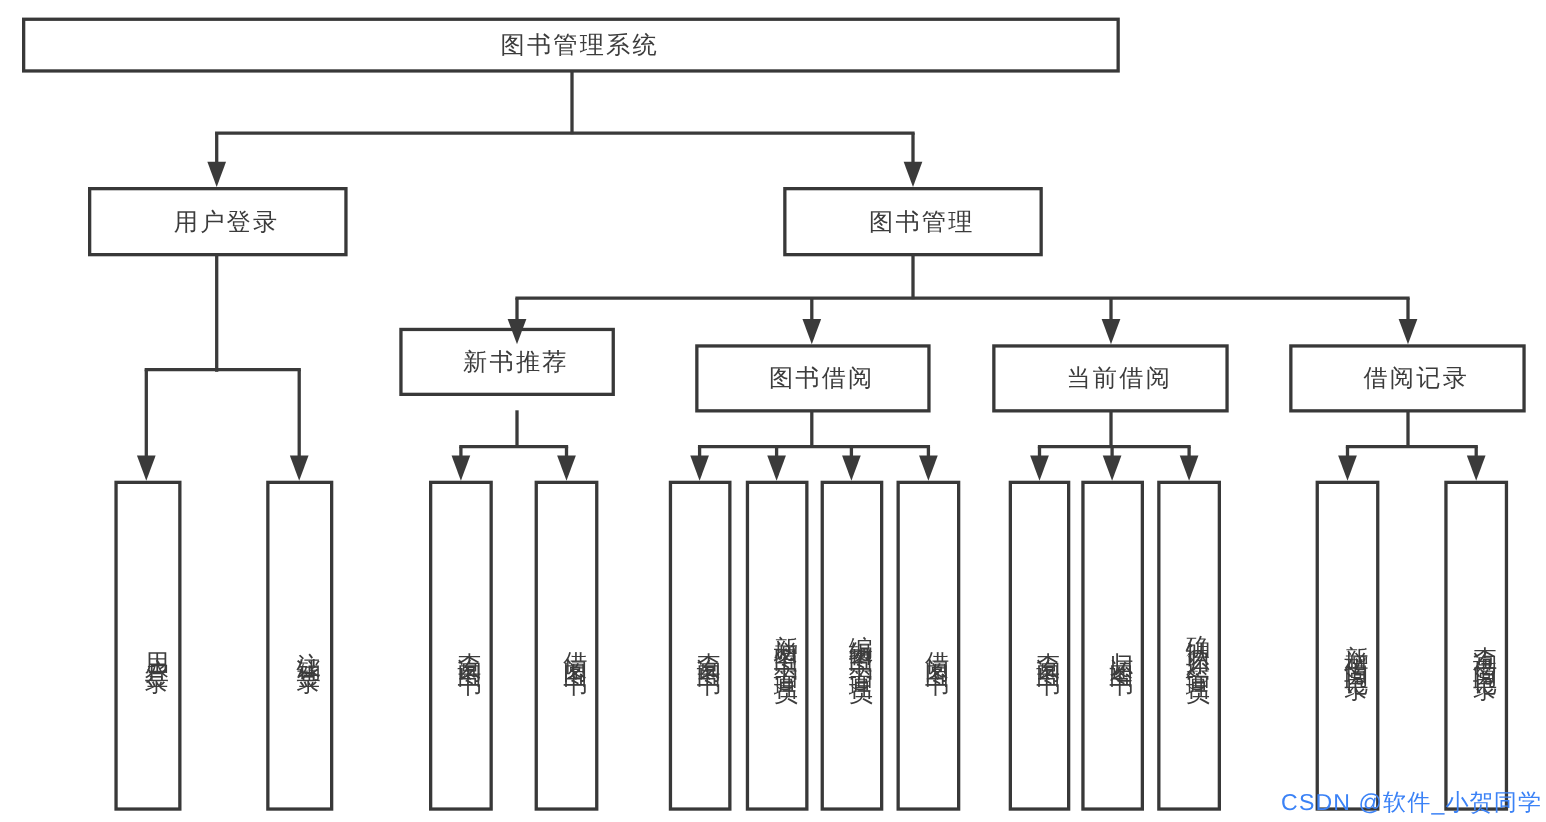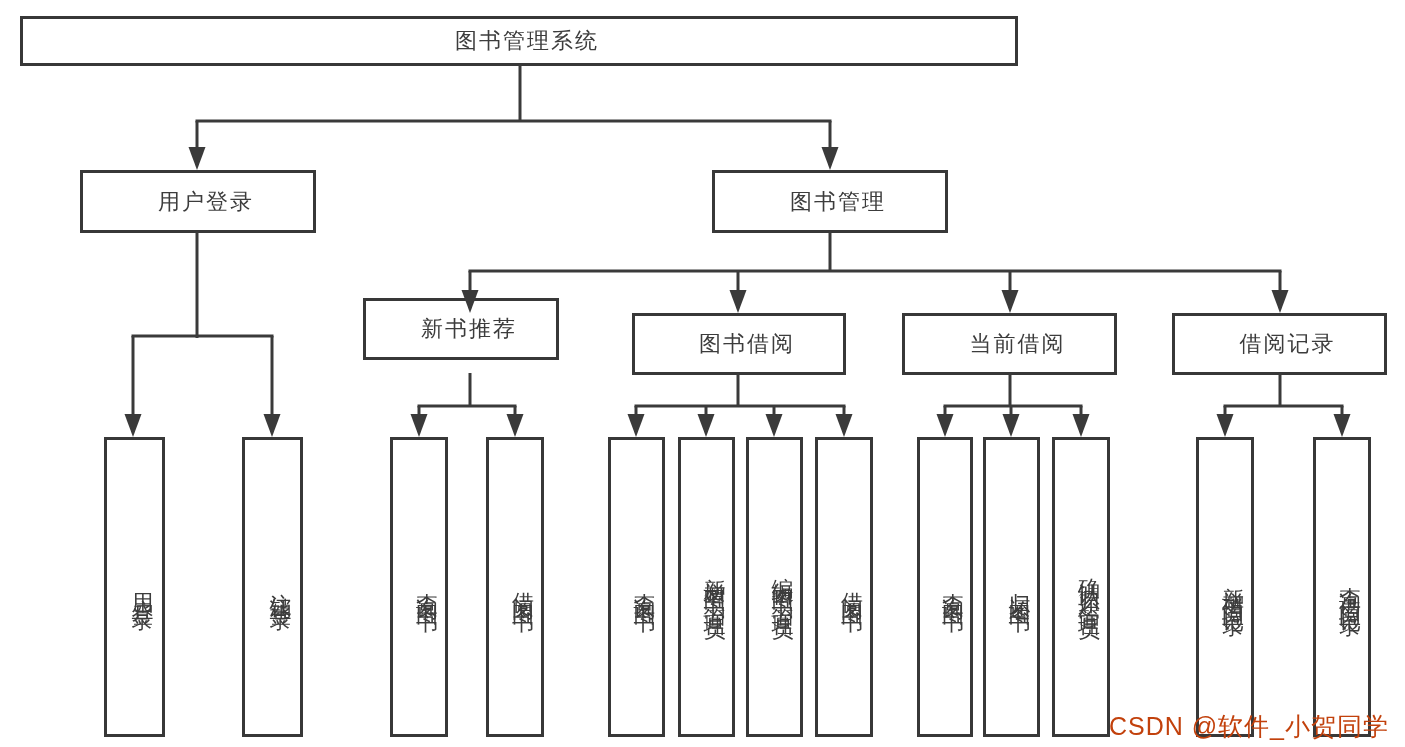--- a/index.html
+++ b/index.html
@@ -16,22 +16,22 @@
     writing-mode:vertical-rl;text-orientation:mixed;
     letter-spacing:6px;line-height:1;font-size:22px;white-space:normal;
   }
   svg.connectors{
     position:absolute;left:0;top:0;width:1405px;height:747px;
     pointer-events:none;
   }
   svg.connectors line{stroke:#3a3a3a;stroke-width:3;}
   svg.connectors polygon{fill:#3a3a3a;}
   .watermark{
-    position:absolute;right:16px;bottom:4px;z-index:20;
-    font-size:25px;color:#c2410c;letter-spacing:1px;
+    position:absolute;right:3px;bottom:4px;z-index:20;
+    font-size:21px;color:#3b82f6;letter-spacing:1px;
   }
 </style>
 </head>
 <body>
 
 <div class="canvas">
 
   <div class="box" style="left:20px;top:16px;width:998px;height:50px;">
     <span>图书管理系统</span>
   </div>

